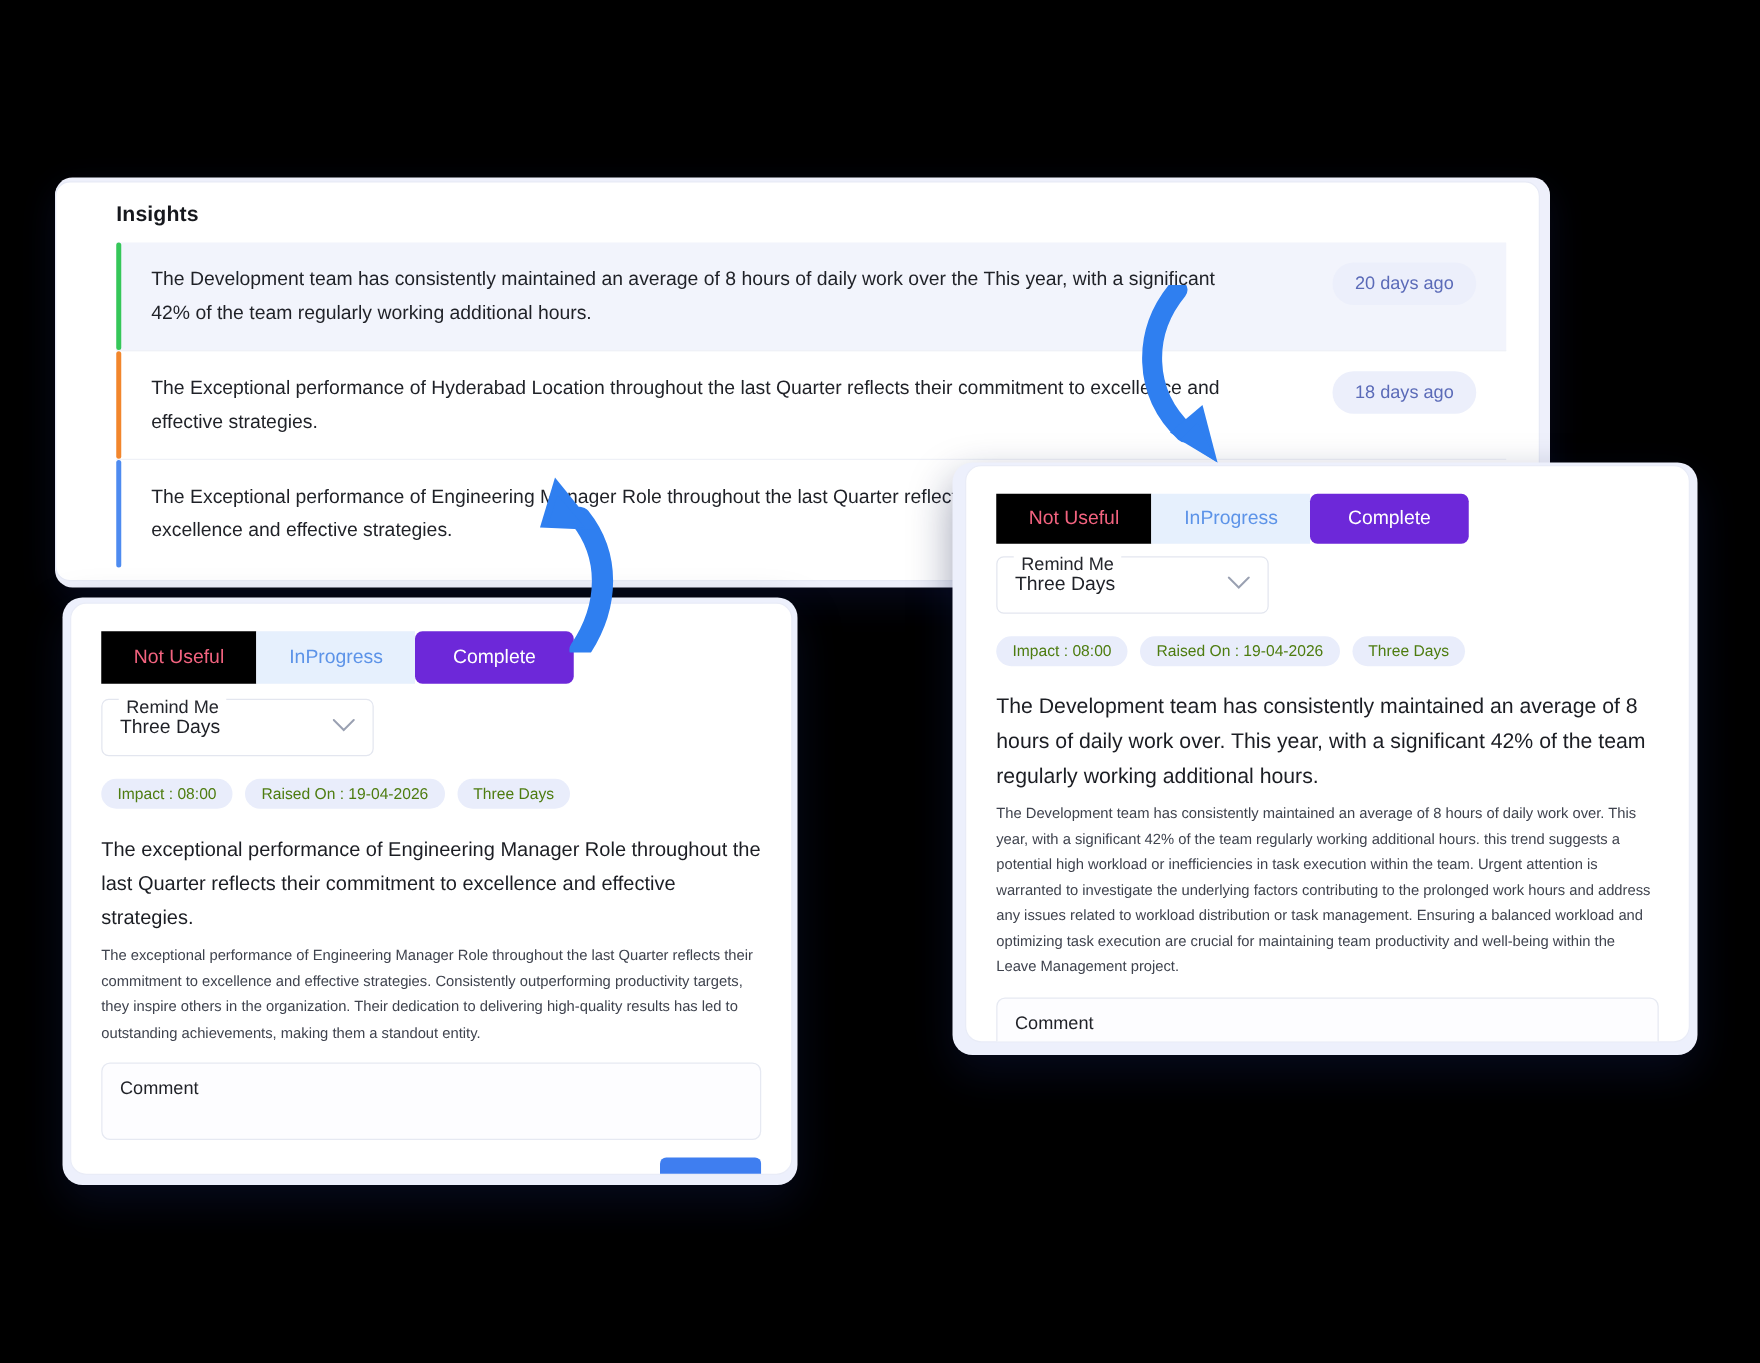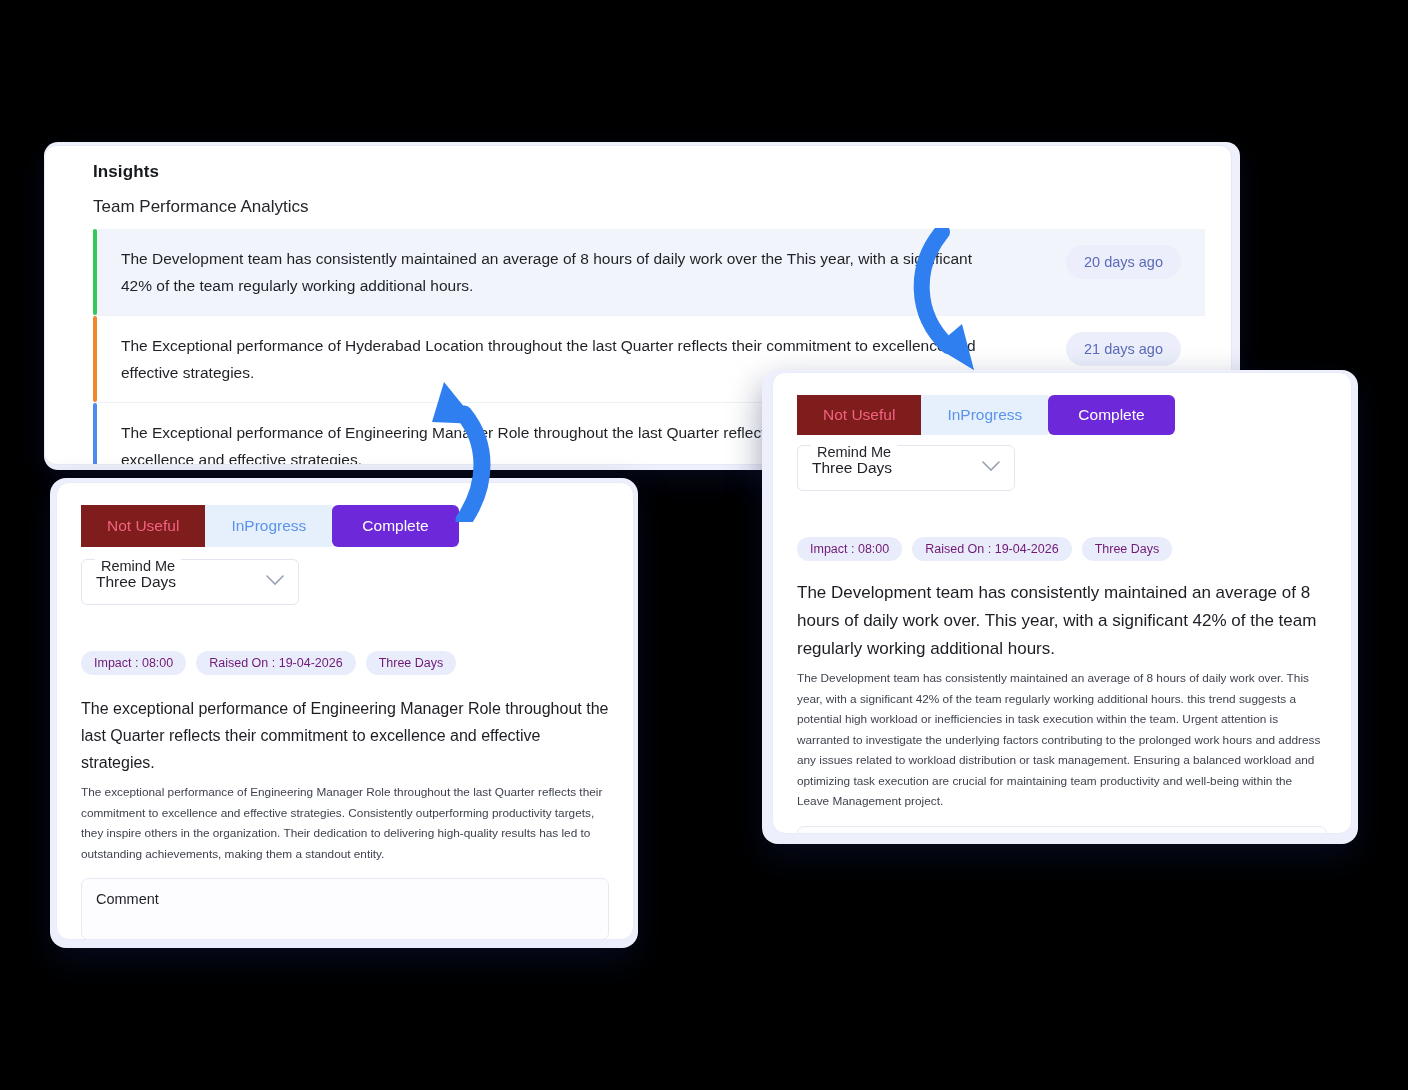--- a/index.html
+++ b/index.html
@@ -98,21 +98,21 @@
   .detail-inner { padding: 22px 24px 18px 24px; }
 
   .status-row { display: flex; align-items: stretch; }
   .status-btn {
     border: none;
     cursor: pointer;
     font-family: "Liberation Sans", sans-serif;
     text-align: center;
     white-space: nowrap;
   }
-  .st-notuseful { background: #7f1d1d; color: #f2637f; }
+  .st-notuseful { background: #000000; color: #f2637f; }
   .st-inprogress { background: #e6f0fd; color: #5c93e8; }
   .st-complete { background: #6d28d9; color: #ffffff; border-radius: 6px; }
 
   .remind-wrap { position: relative; }
   .remind-label {
     position: absolute;
     left: 14px; top: -1px;
     background: #ffffff;
     padding: 0 6px;
     color: #24262c;
@@ -130,24 +130,23 @@
   .remind-value { color: #1f2127; }
   .chev {
     display: inline-block;
     color: #9aa1b2;
     line-height: 1;
   }
 
   .pill-row { display: flex; gap: 10px; }
   .pill {
     background: #e9edfb;
-    color: #701a75;
+    color: #4d7c0f;
     border-radius: 14px;
     white-space: nowrap;
-    margin-top: 28px;
   }
 
   .detail-head {
     color: #1b1d23;
     font-weight: 400;
   }
   .detail-body {
     color: #3f434e;
   }
 
@@ -209,34 +208,33 @@
 </style>
 </head>
 <body>
 
 <div id="stage">
 
   <div class="insights-frame"></div>
   <div class="insights-card">
     <div class="insights-inner">
       <div class="insights-title">Insights</div>
-      <div class="insights-subtitle">Team Performance Analytics</div>
     </div>
     <div class="insight-list" style="padding-left:48px; padding-right:26px;">
 
       <div class="insight-row highlight">
         <span class="bar" style="background:#35c759"></span>
         <div class="insight-text">The Development team has consistently maintained an average of 8 hours of daily work over the This year, with a significant 42% of the team regularly working additional hours.</div>
         <div class="days-badge">20 days ago</div>
       </div>
 
       <div class="insight-row">
         <span class="bar" style="background:#f2862c"></span>
         <div class="insight-text">The Exceptional performance of Hyderabad Location throughout the last Quarter reflects their commitment to excellence and effective strategies.</div>
-        <div class="days-badge">21 days ago</div>
+        <div class="days-badge">18 days ago</div>
       </div>
 
       <div class="insight-row" style="border-bottom:none;">
         <span class="bar" style="background:#4e8bf0"></span>
         <div class="insight-text">The Exceptional performance of Engineering Manager Role throughout the last Quarter reflects their commitment to excellence and effective strategies.</div>
       </div>
 
     </div>
   </div>
 

